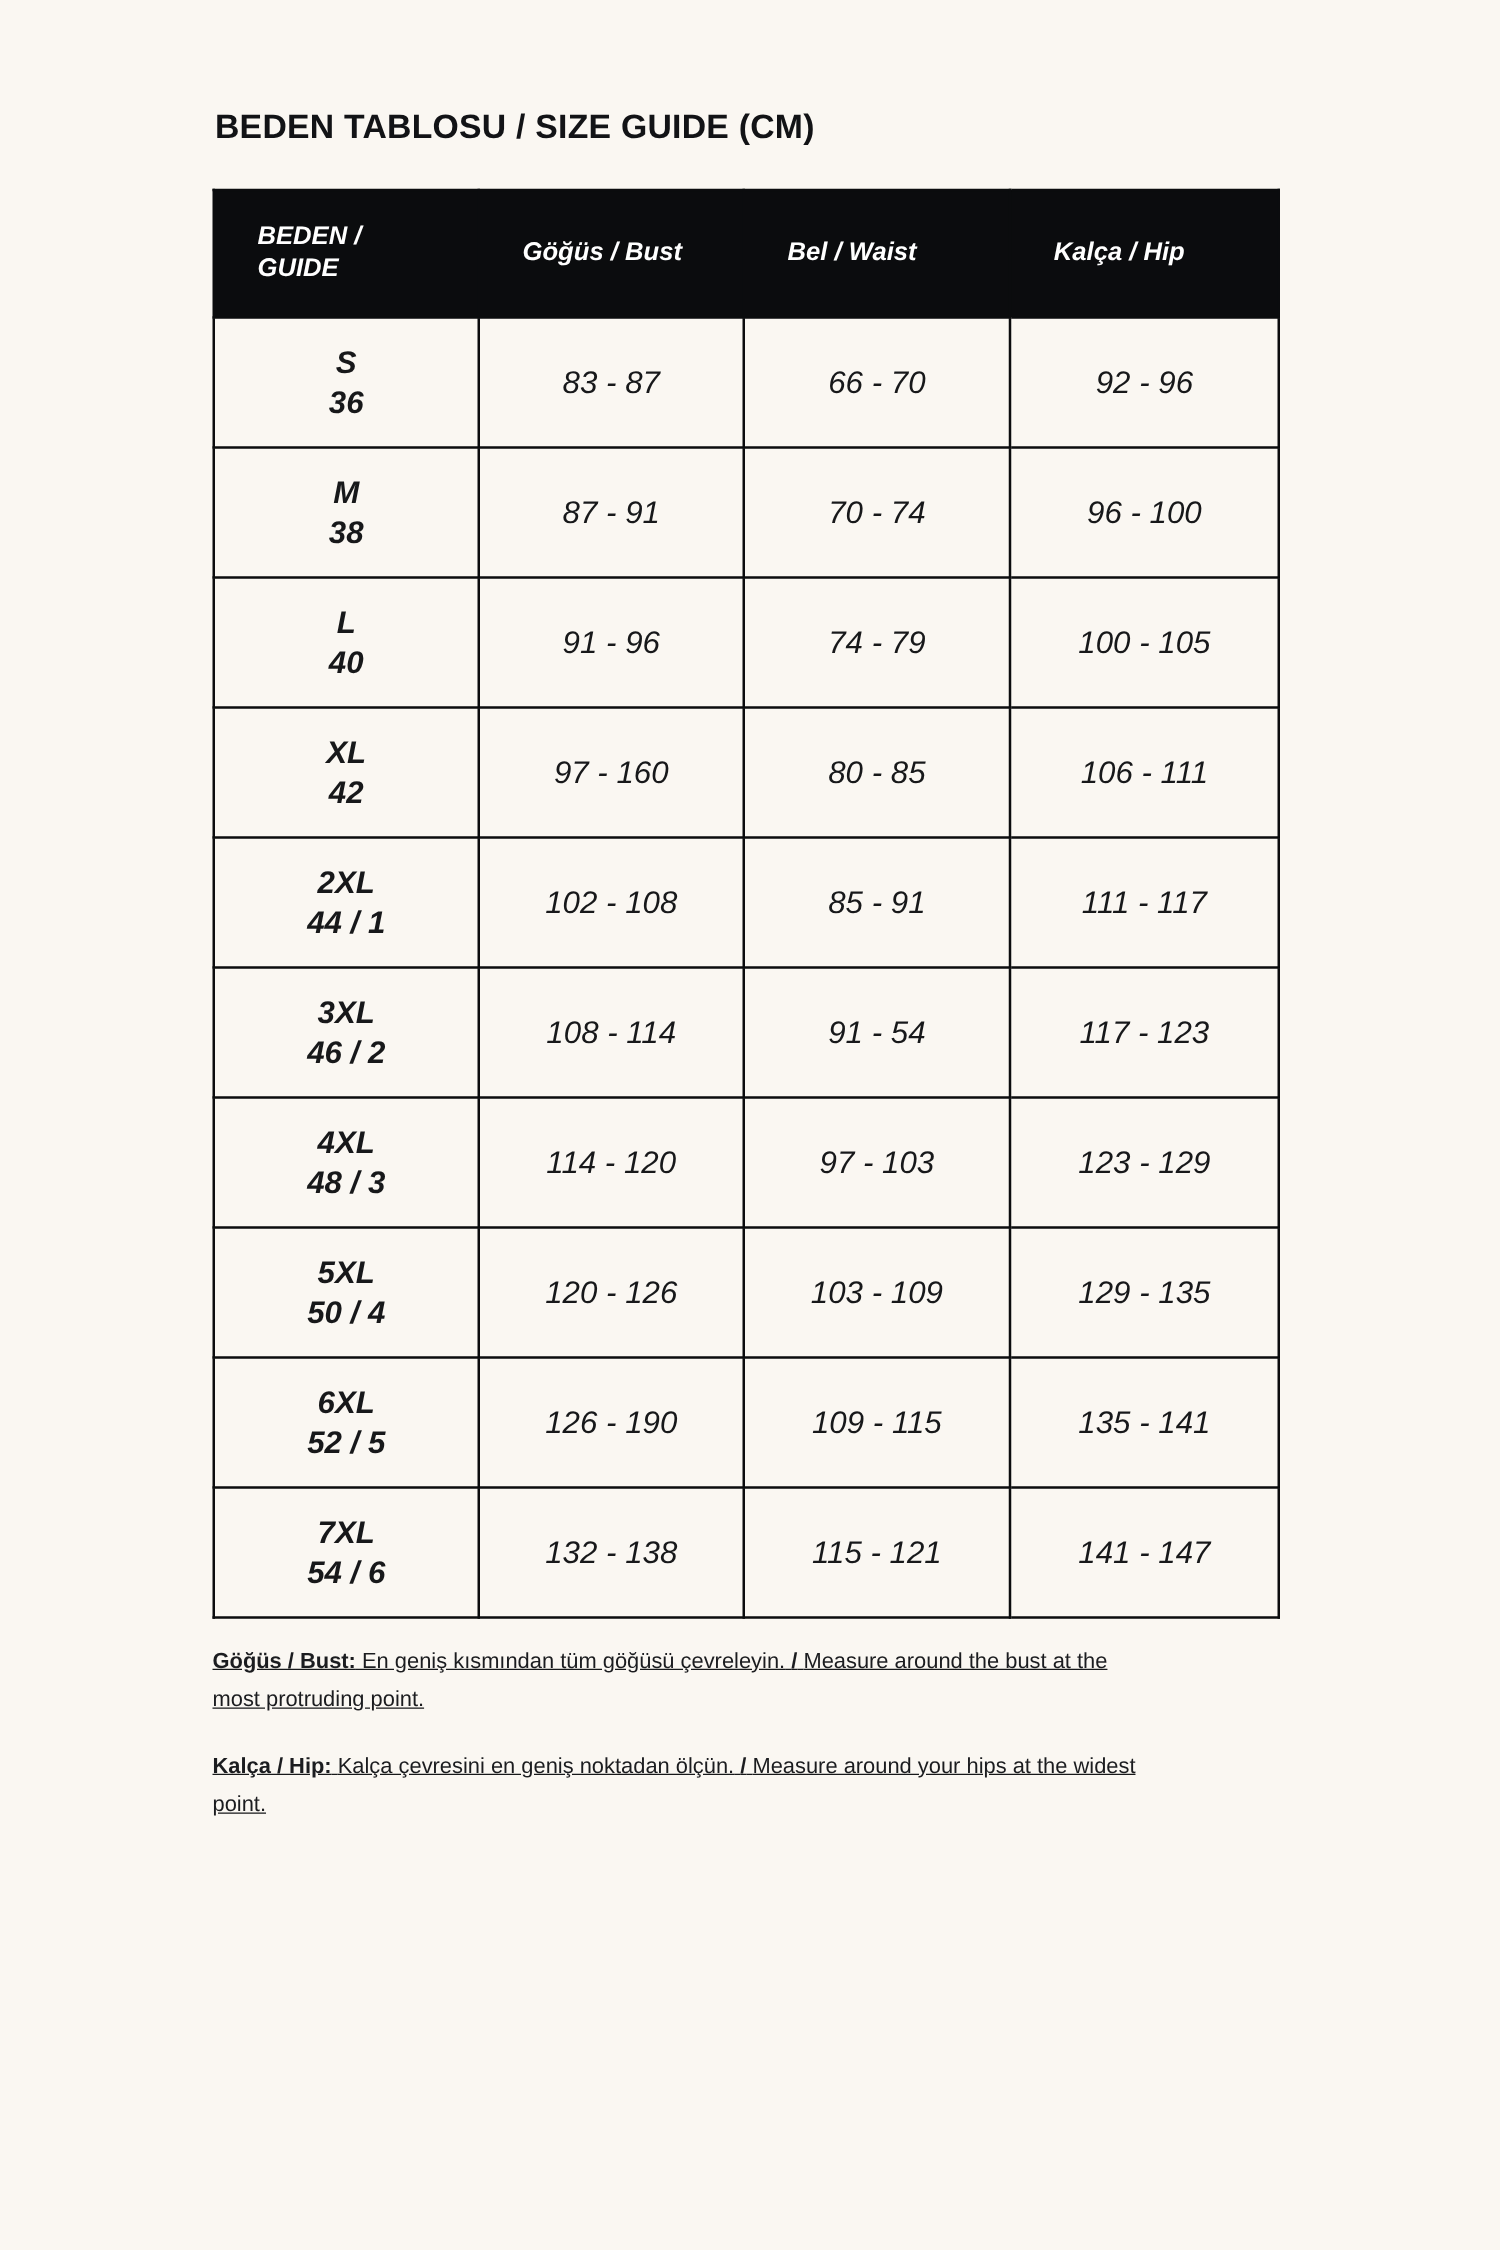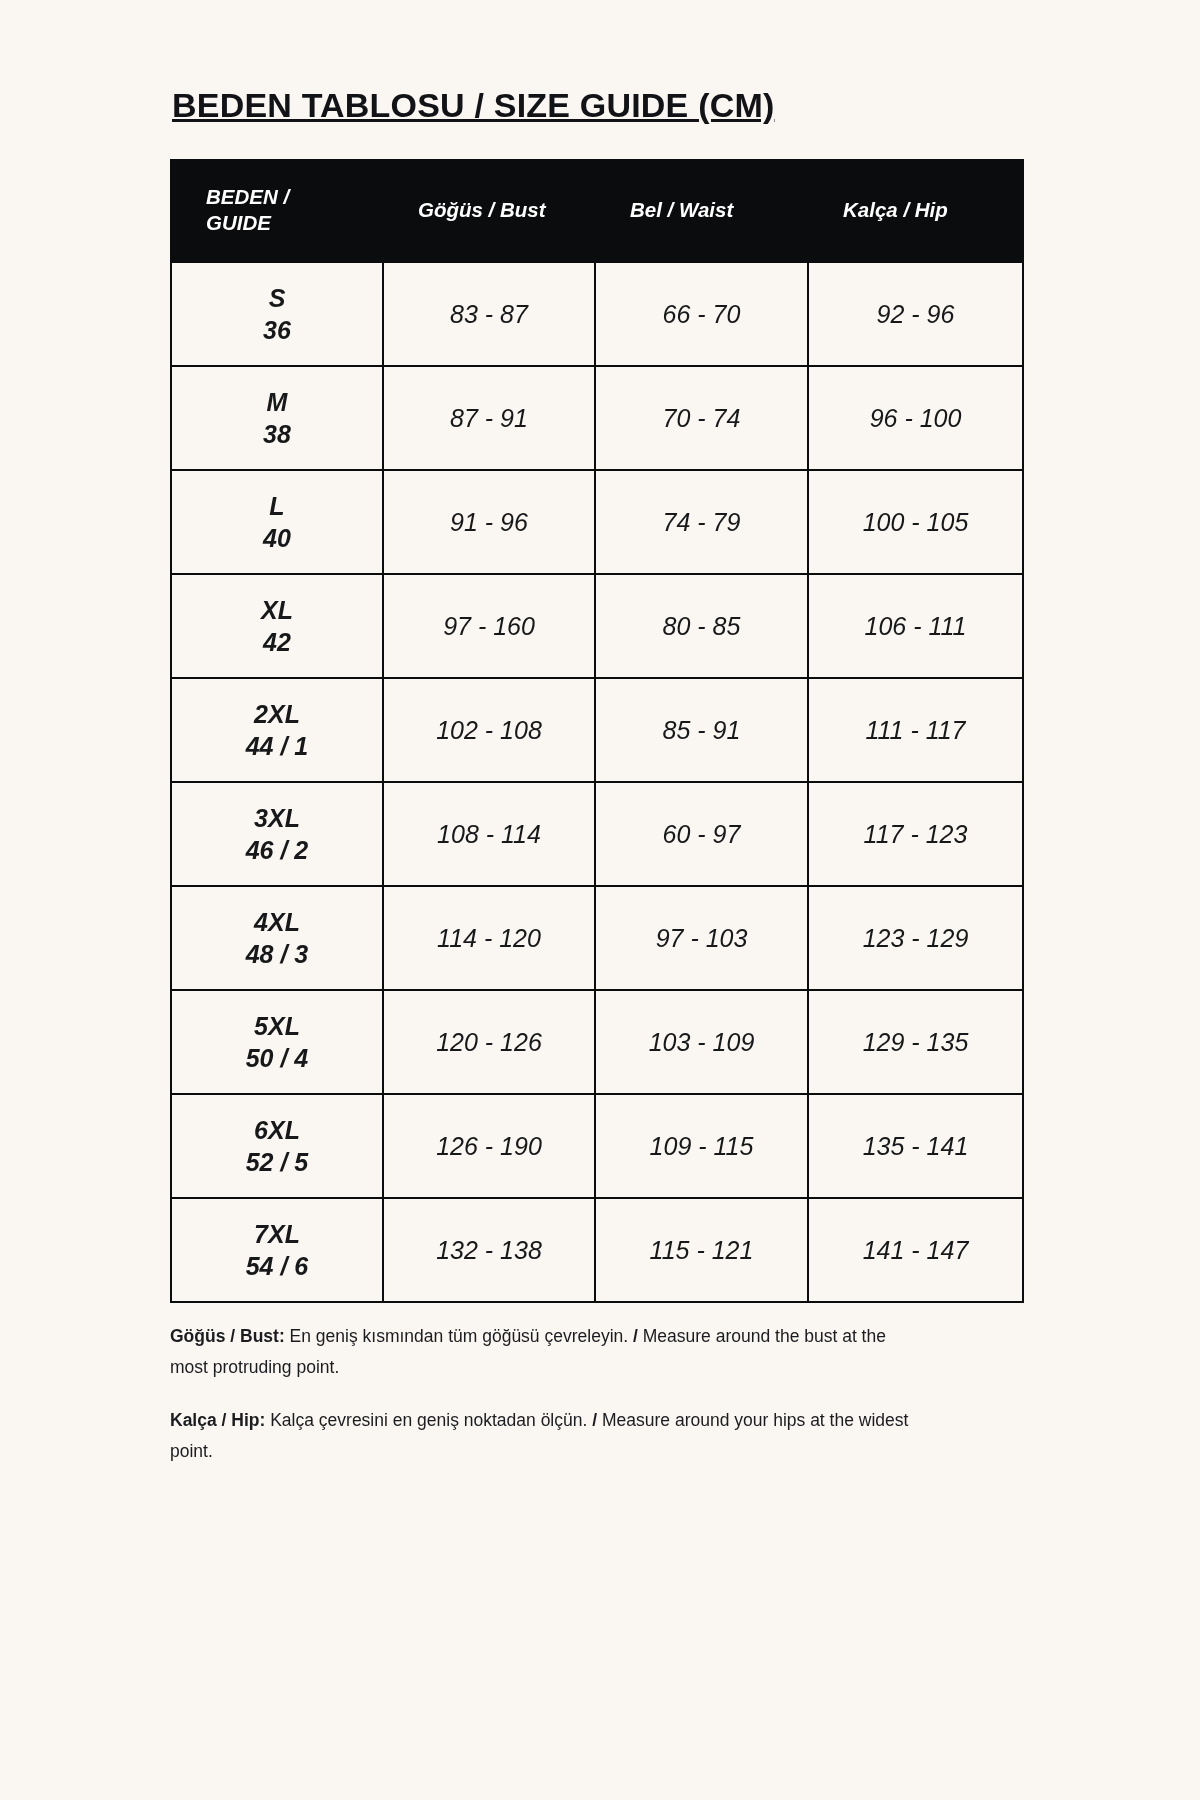--- a/index.html
+++ b/index.html
@@ -15,26 +15,25 @@
     -webkit-font-smoothing: antialiased;
   }
   .page {
     width: 1200px;
     height: 1800px;
     box-sizing: border-box;
     padding: 86px 118px 0 170px;
     position: relative;
   }
   .title {
-    font-size: 34px;
+    font-size: 27px;
     font-weight: bold;
     letter-spacing: 0.2px;
     margin: 0 0 34px 2px;
     color: #121316;
-    text-decoration: underline;
   }
   table.size-table {
     border-collapse: collapse;
     width: 852px;
     table-layout: fixed;
     font-style: italic;
   }
   table.size-table col.c0 { width: 212px; }
   table.size-table col.c1 { width: 212px; }
   table.size-table col.c2 { width: 213px; }
@@ -71,20 +70,21 @@
     font-weight: bold;
     font-size: 25px;
     line-height: 1.3;
   }
   .size-cell .letter { display: block; }
   .size-cell .num { display: block; }
 
   .notes {
     margin-top: 9px;
     width: 752px;
+    text-decoration: underline;
   }
   .note {
     font-size: 17.5px;
     line-height: 1.78;
     color: #1b1c1f;
     margin-bottom: 22px;
   }
   .note:last-child { margin-bottom: 0; }
   .note b { font-weight: bold; }
   .note .sep { font-weight: bold; }
@@ -159,21 +159,21 @@
         <td>102 - 108</td>
         <td>85 - 91</td>
         <td>111 - 117</td>
       </tr>
       <tr>
         <td class="size-cell">
           <span class="letter">3XL</span>
           <span class="num">46 / 2</span>
         </td>
         <td>108 - 114</td>
-        <td>60 - 97</td>
+        <td>91 - 54</td>
         <td>117 - 123</td>
       </tr>
       <tr>
         <td class="size-cell">
           <span class="letter">4XL</span>
           <span class="num">48 / 3</span>
         </td>
         <td>114 - 120</td>
         <td>97 - 103</td>
         <td>123 - 129</td>

